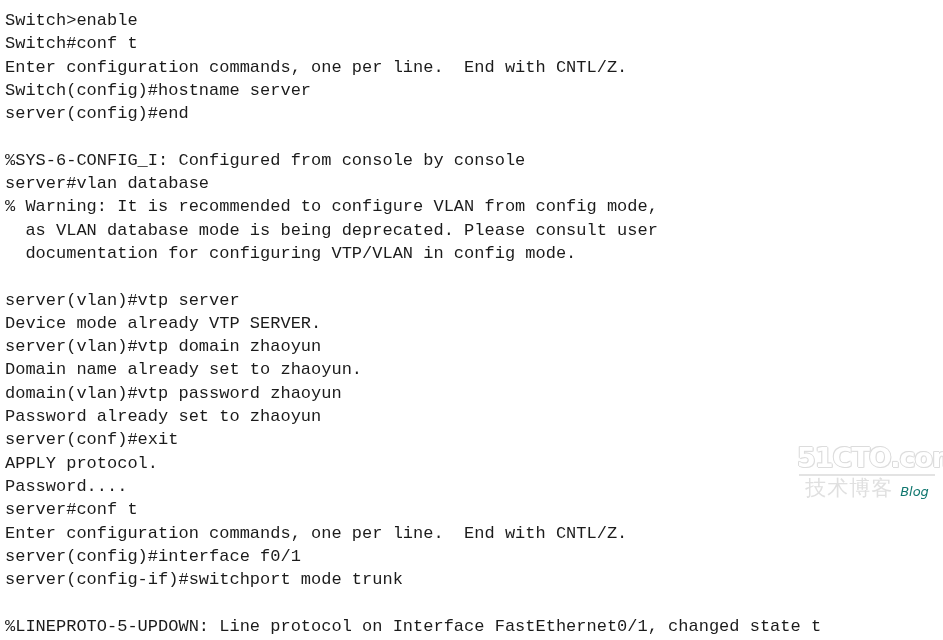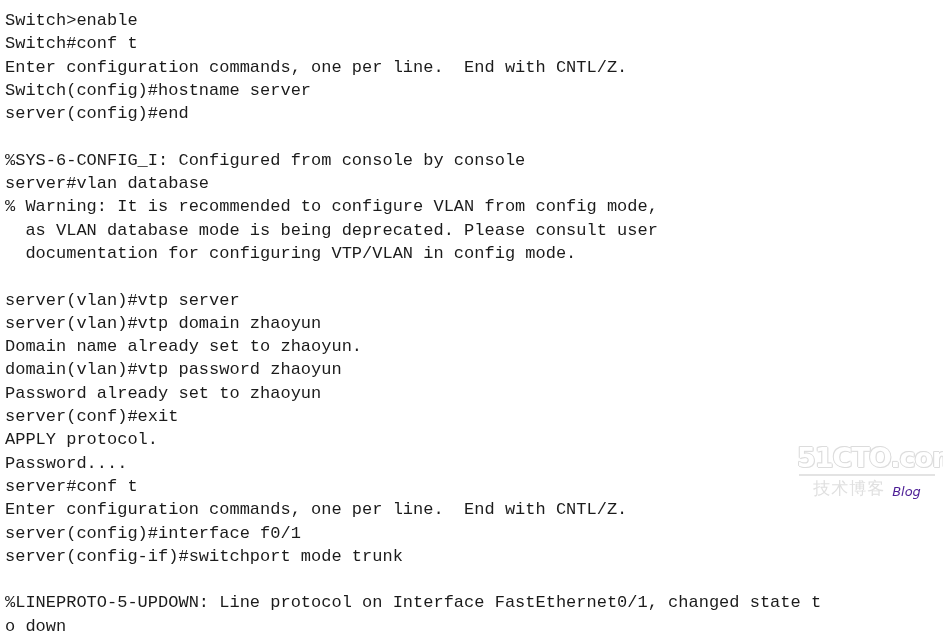--- a/index.html
+++ b/index.html
@@ -63,30 +63,30 @@
     margin: 1px 2px 2px 2px;
   }
   #watermark .wm-bottom {
     display: flex;
     align-items: flex-end;
     justify-content: center;
     gap: 7px;
   }
   #watermark .wm-cn {
     font-family: "DejaVu Sans", sans-serif;
-    font-size: 17px;
+    font-size: 21px;
     line-height: 21px;
     color: #e0e0e0;
     letter-spacing: 1px;
   }
   #watermark .wm-blog {
     font-family: "DejaVu Sans", sans-serif;
     font-size: 13px;
     line-height: 15px;
-    color: #4c1d95;
+    color: #0f766e;
     font-style: italic;
   }
 </style>
 </head>
 <body>
 
 <div id="terminal">
   <div id="terminal-lines">
       <div class="term-line">Switch&gt;enable</div>
       <div class="term-line">Switch#conf t</div>
@@ -94,20 +94,21 @@
       <div class="term-line">Switch(config)#hostname server</div>
       <div class="term-line">server(config)#end</div>
       <div class="term-line blank"></div>
       <div class="term-line">%SYS-6-CONFIG_I: Configured from console by console</div>
       <div class="term-line">server#vlan database</div>
       <div class="term-line">% Warning: It is recommended to configure VLAN from config mode,</div>
       <div class="term-line">  as VLAN database mode is being deprecated. Please consult user</div>
       <div class="term-line">  documentation for configuring VTP/VLAN in config mode.</div>
       <div class="term-line blank"></div>
       <div class="term-line">server(vlan)#vtp server</div>
+      <div class="term-line">Device mode already VTP SERVER.</div>
       <div class="term-line">server(vlan)#vtp domain zhaoyun</div>
       <div class="term-line">Domain name already set to zhaoyun.</div>
       <div class="term-line">domain(vlan)#vtp password zhaoyun</div>
       <div class="term-line">Password already set to zhaoyun</div>
       <div class="term-line">server(conf)#exit</div>
       <div class="term-line">APPLY protocol.</div>
       <div class="term-line">Password....</div>
       <div class="term-line">server#conf t</div>
       <div class="term-line">Enter configuration commands, one per line.  End with CNTL/Z.</div>
       <div class="term-line">server(config)#interface f0/1</div>

